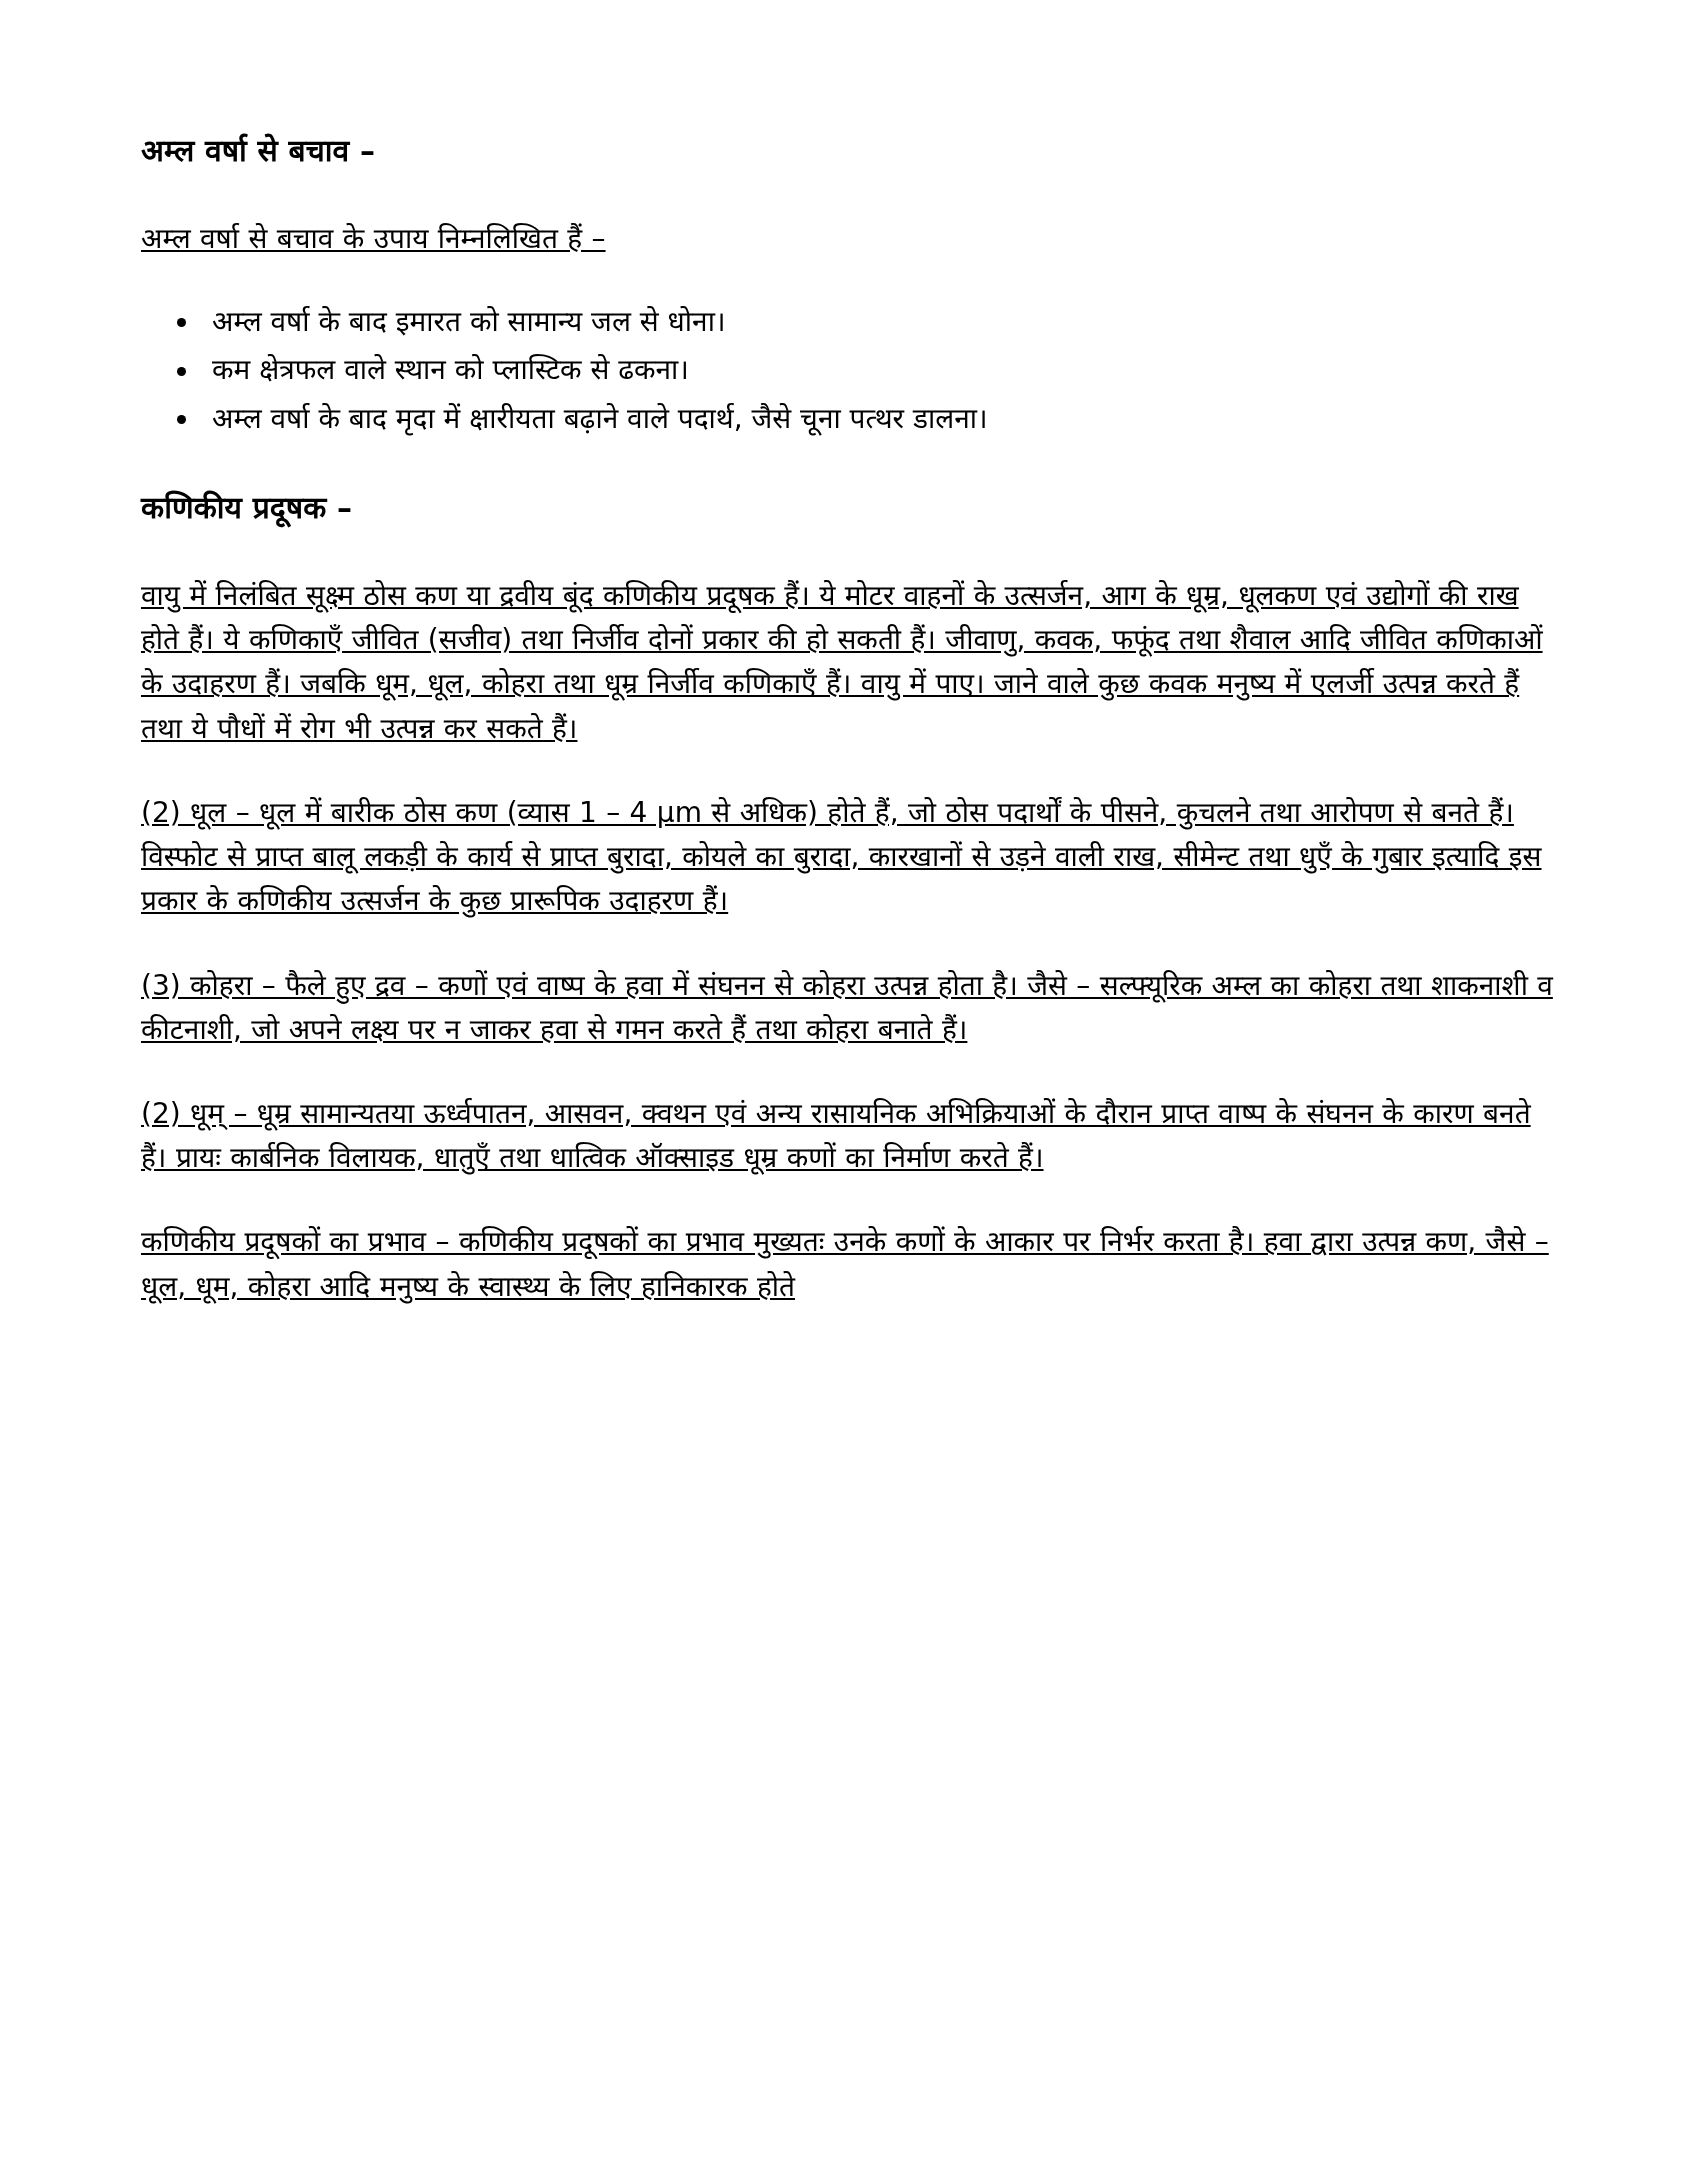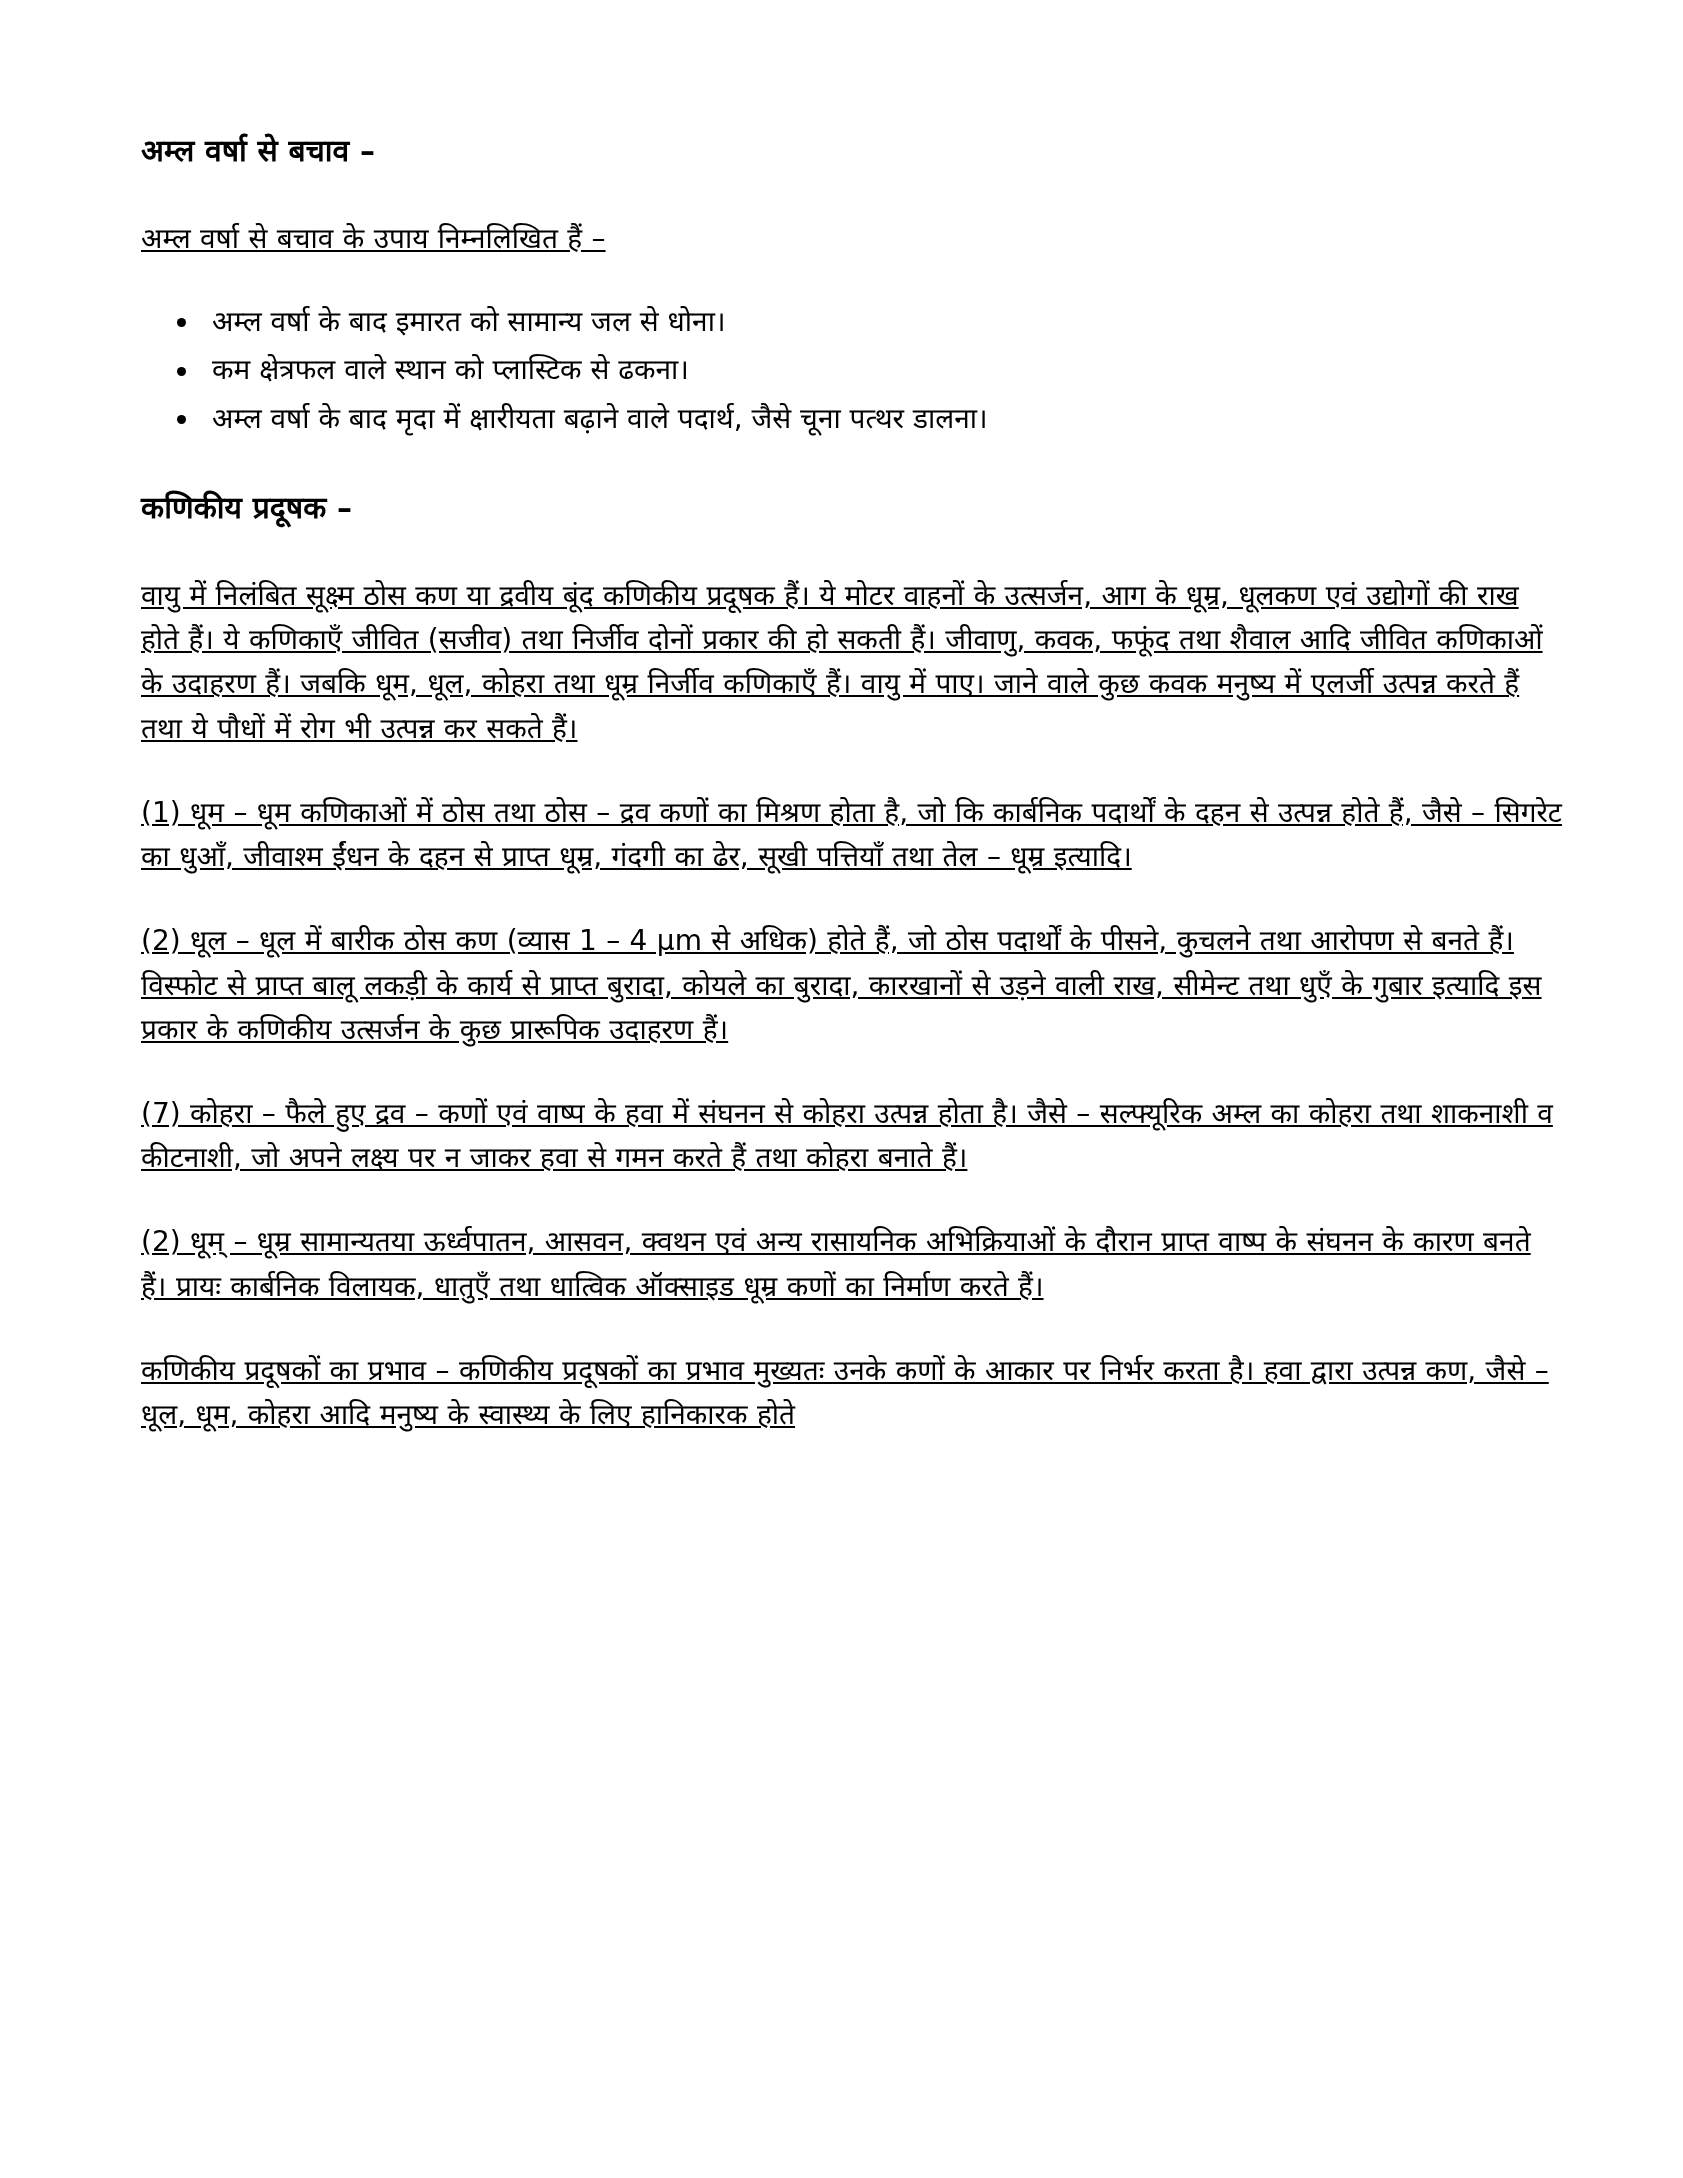--- a/index.html
+++ b/index.html
@@ -97,25 +97,24 @@
         <span class="bullet-dot"></span>
         <span class="li-text">अम्ल वर्षा के बाद मृदा में क्षारीयता बढ़ाने वाले पदार्थ, जैसे चूना पत्थर डालना।</span>
       </li>
     </ul>
 
     <h2 class="section-heading">कणिकीय प्रदूषक –</h2>
 
     <p class="para">वायु में निलंबित सूक्ष्म ठोस कण या द्रवीय बूंद कणिकीय प्रदूषक हैं। ये मोटर वाहनों के उत्सर्जन, आग के धूम्र, धूलकण एवं उद्योगों की राख होते हैं। ये कणिकाएँ जीवित (सजीव) तथा निर्जीव दोनों प्रकार की हो सकती हैं। जीवाणु, कवक, फफूंद तथा शैवाल आदि जीवित कणिकाओं के उदाहरण हैं। जबकि धूम, धूल, कोहरा तथा धूम्र निर्जीव कणिकाएँ हैं। वायु में पाए। जाने वाले कुछ कवक मनुष्य में एलर्जी उत्पन्न करते हैं तथा ये पौधों में रोग भी उत्पन्न कर सकते हैं।</p>
 
 
-    <p class="para">(1) धूम – धूम कणिकाओं में ठोस तथा ठोस – द्रव कणों का मिश्रण होता है, जो कि कार्बनिक पदार्थों के दहन से उत्पन्न होते हैं, जैसे – सिगरेट का धुआँ, जीवाश्म ईंधन के दहन से प्राप्त धूम्र, गंदगी का ढेर, सूखी पत्तियाँ तथा तेल – धूम्र इत्यादि।</p>
 
     <p class="para">(2) धूल – धूल में बारीक ठोस कण (व्यास 1 – 4 μm से अधिक) होते हैं, जो ठोस पदार्थों के पीसने, कुचलने तथा आरोपण से बनते हैं। विस्फोट से प्राप्त बालू लकड़ी के कार्य से प्राप्त बुरादा, कोयले का बुरादा, कारखानों से उड़ने वाली राख, सीमेन्ट तथा धुएँ के गुबार इत्यादि इस प्रकार के कणिकीय उत्सर्जन के कुछ प्रारूपिक उदाहरण हैं।</p>
 
-    <p class="para">(7) कोहरा – फैले हुए द्रव – कणों एवं वाष्प के हवा में संघनन से कोहरा उत्पन्न होता है। जैसे – सल्फ्यूरिक अम्ल का कोहरा तथा शाकनाशी व कीटनाशी, जो अपने लक्ष्य पर न जाकर हवा से गमन करते हैं तथा कोहरा बनाते हैं।</p>
+    <p class="para">(3) कोहरा – फैले हुए द्रव – कणों एवं वाष्प के हवा में संघनन से कोहरा उत्पन्न होता है। जैसे – सल्फ्यूरिक अम्ल का कोहरा तथा शाकनाशी व कीटनाशी, जो अपने लक्ष्य पर न जाकर हवा से गमन करते हैं तथा कोहरा बनाते हैं।</p>
 
     <p class="para">(2) धूम् – धूम्र सामान्यतया ऊर्ध्वपातन, आसवन, क्वथन एवं अन्य रासायनिक अभिक्रियाओं के दौरान प्राप्त वाष्प के संघनन के कारण बनते हैं। प्रायः कार्बनिक विलायक, धातुएँ तथा धात्विक ऑक्साइड धूम्र कणों का निर्माण करते हैं।</p>
 
     <p class="para tight">कणिकीय प्रदूषकों का प्रभाव – कणिकीय प्रदूषकों का प्रभाव मुख्यतः उनके कणों के आकार पर निर्भर करता है। हवा द्वारा उत्पन्न कण, जैसे – धूल, धूम, कोहरा आदि मनुष्य के स्वास्थ्य के लिए हानिकारक होते</p>
 
   </div>
 </div>
 
 
 </body></html>

